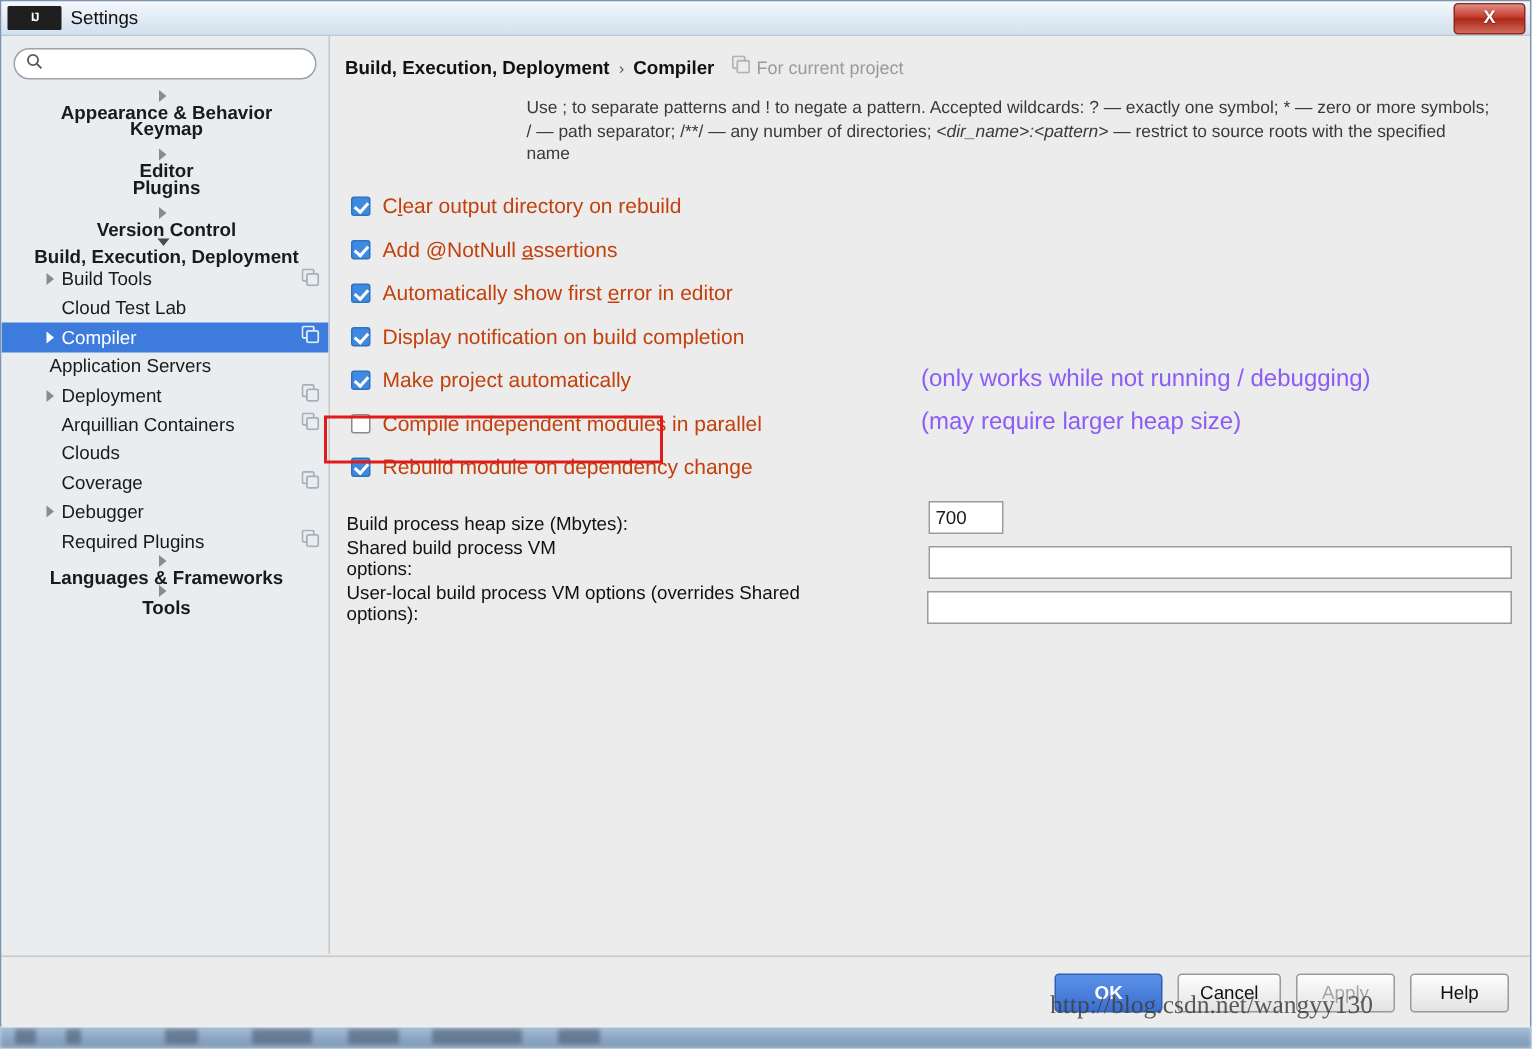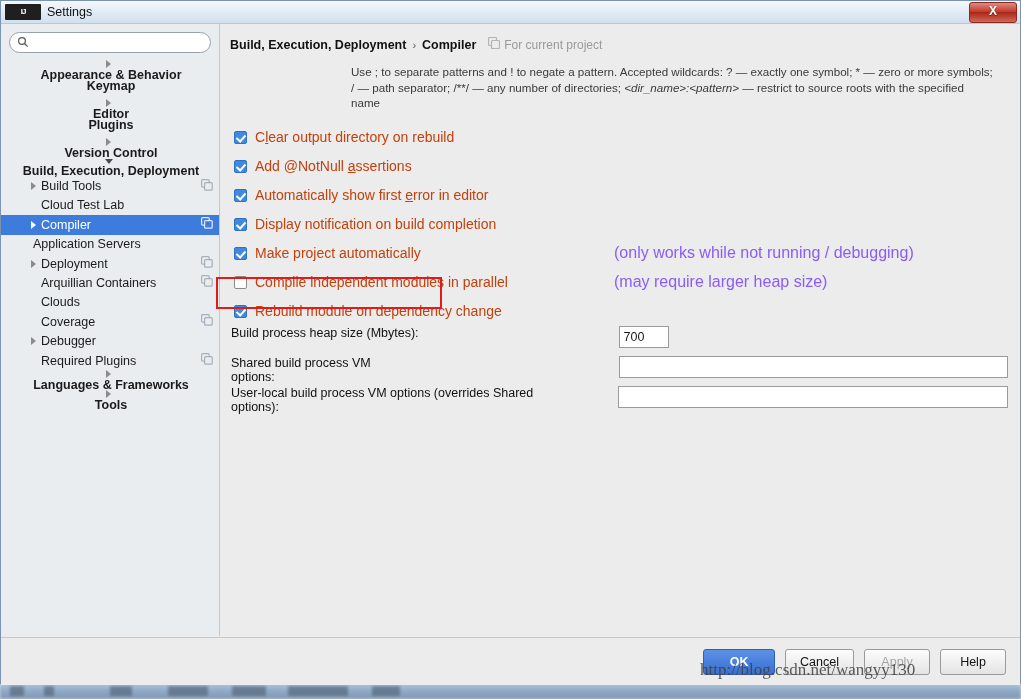--- a/index.html
+++ b/index.html
@@ -222,21 +222,21 @@
 
   .highlight-box {
     position: absolute;
     left: 215px; top: 253px; width: 226px; height: 32px;
     border: 2px solid #e01b1b;
     box-sizing: border-box;
     pointer-events: none;
   }
 
   .field-row {
-    display: flex; align-items: flex-start; height: 30px; padding-left: 2px;
+    display: flex; align-items: flex-end; height: 30px; padding-left: 2px;
   }
   .field-row .flbl { font-size: 12.5px; color: #111; }
   .txt {
     border: 1px solid #9b9b9b; background: #fff;
     font-family: "Liberation Sans", sans-serif;
     font-size: 12.5px; color: #1a1a1a;
     height: 22px; padding: 0 4px; box-sizing: border-box; outline: none;
   }
 
   

